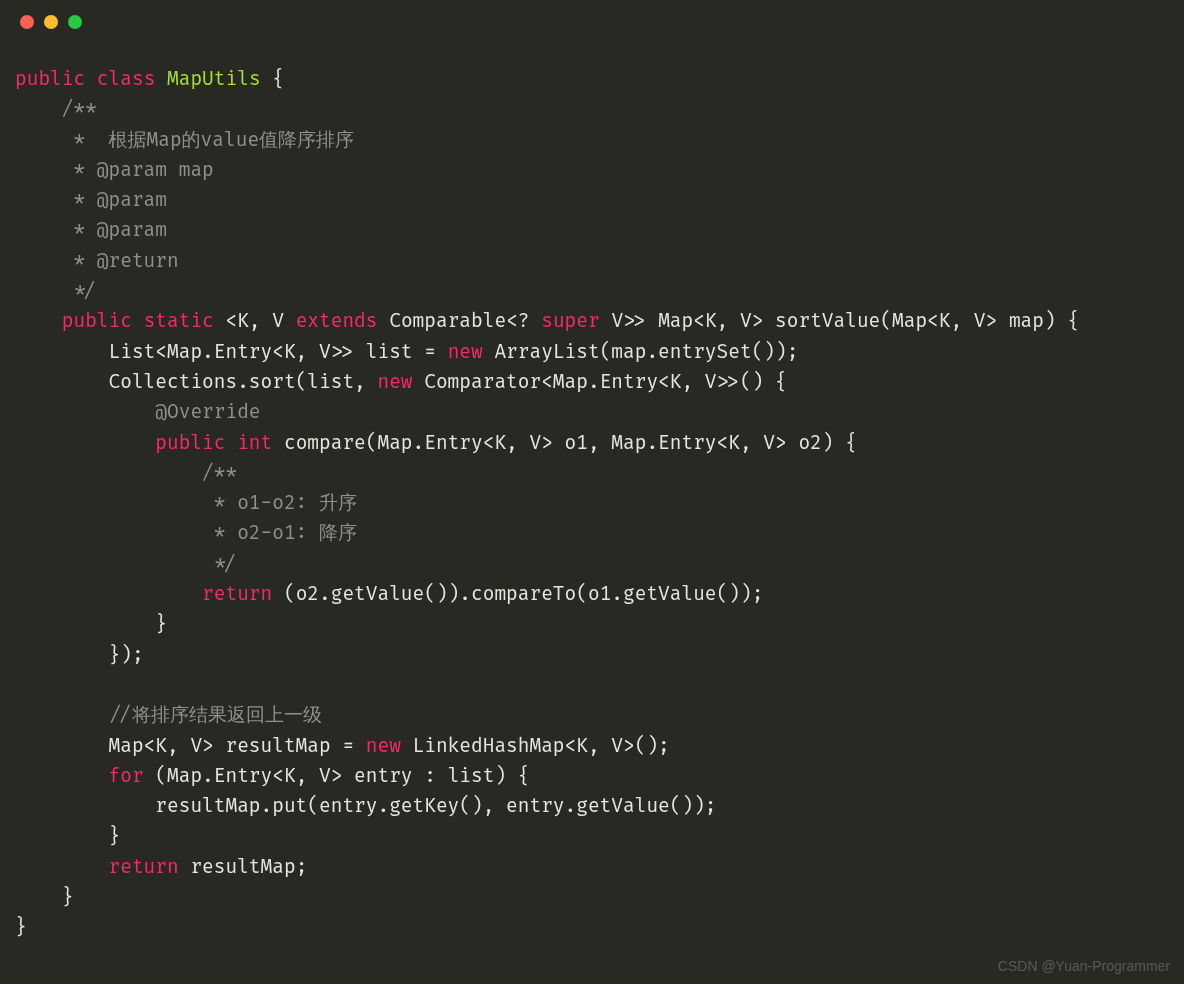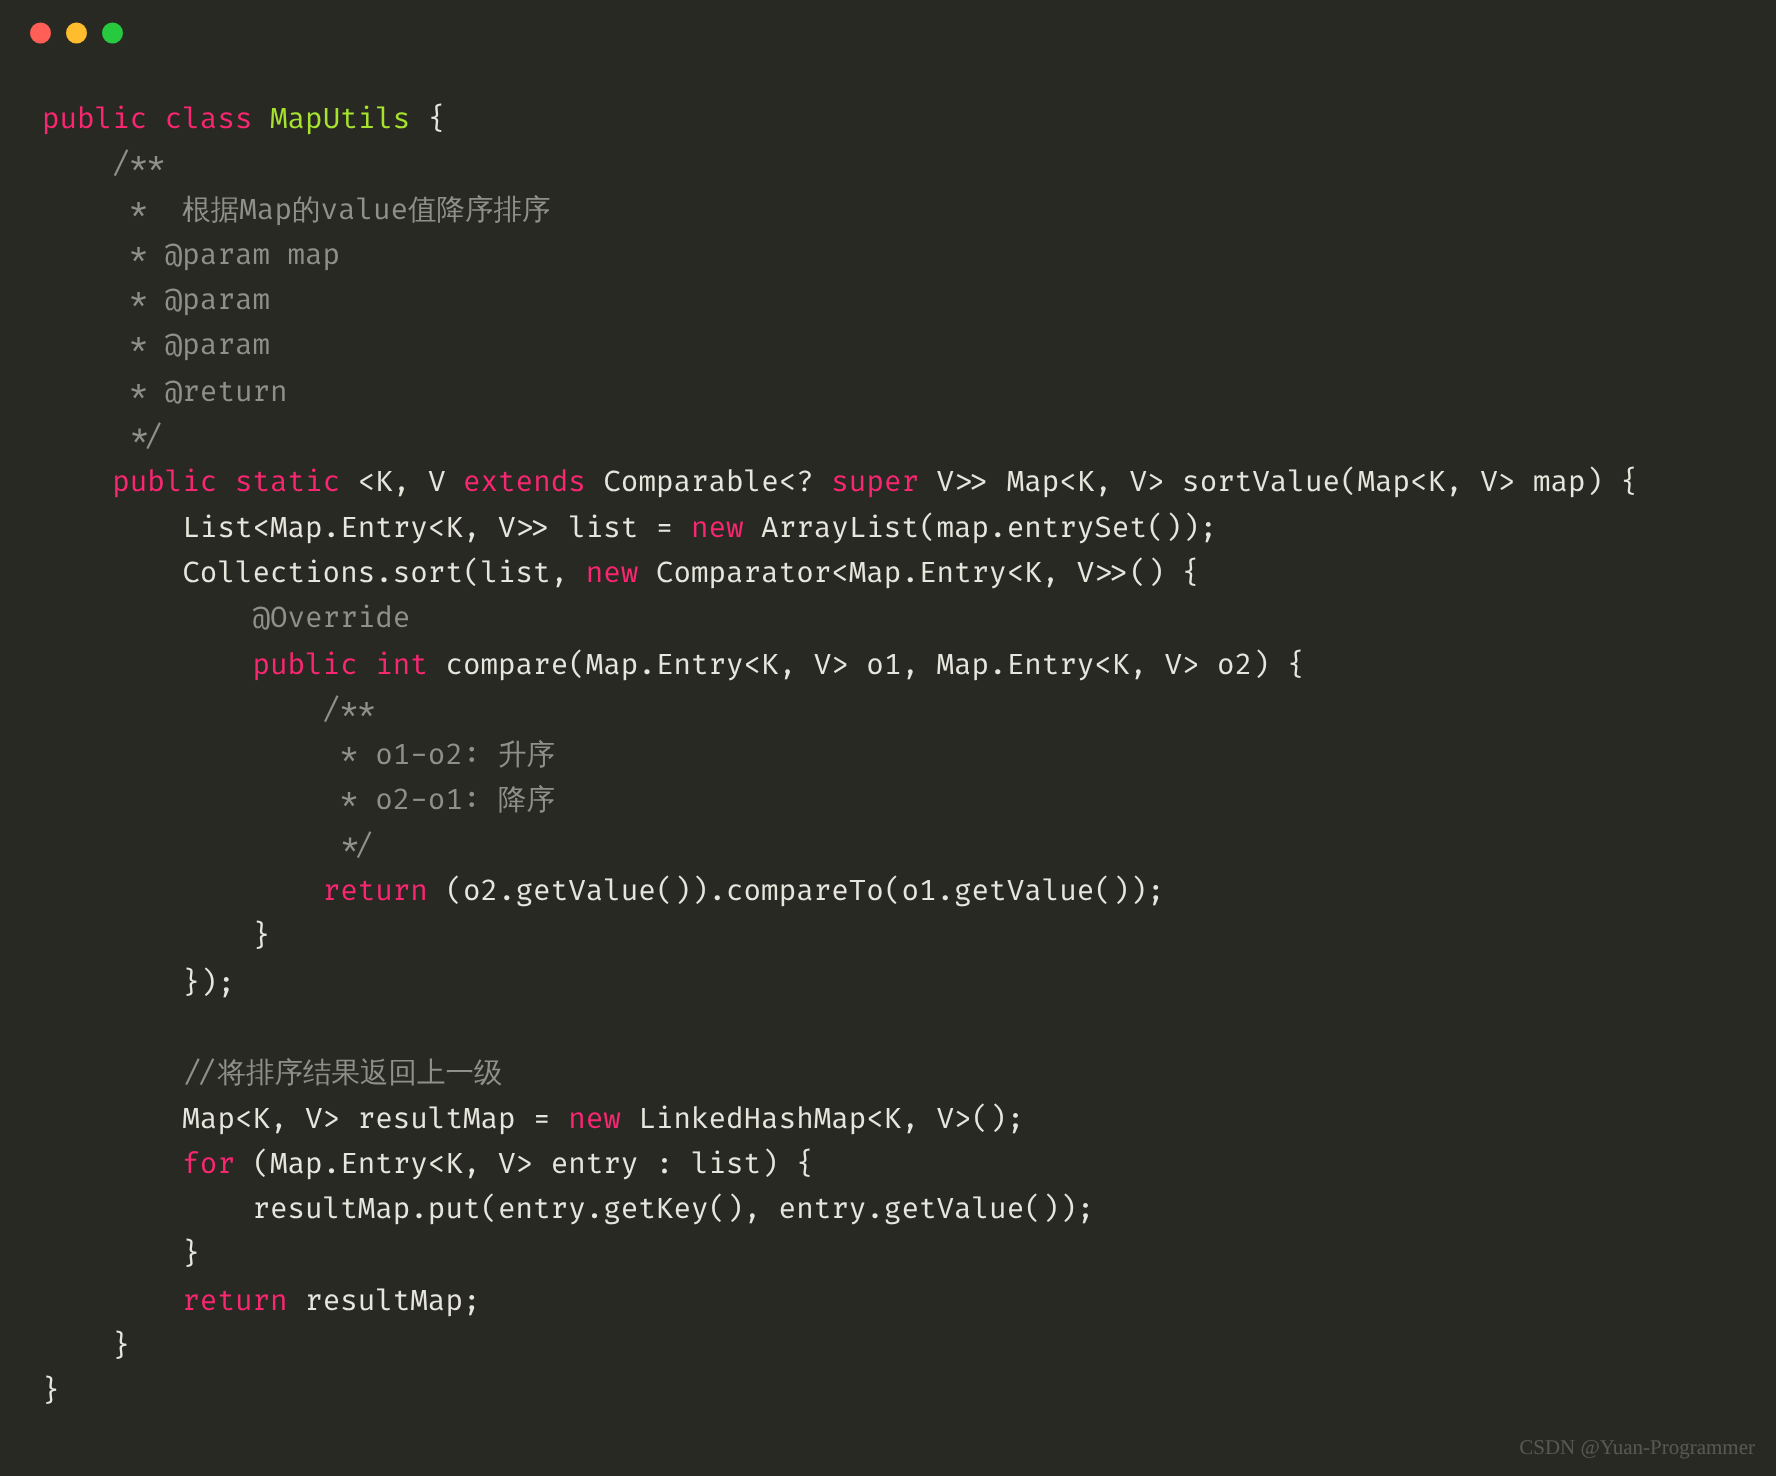--- a/index.html
+++ b/index.html
@@ -31,40 +31,40 @@
     height: 14px;
     border-radius: 50%;
     display: inline-block;
   }
   .dot.red    { background: #ff5f56; }
   .dot.yellow { background: #ffbd2e; }
   .dot.green  { background: #27c93f; }
 
   pre.code {
     margin: 0;
-    padding: 20px 24px 20px 28px;
+    padding: 20px 24px 20px 15px;
     font-size: 19px;
     line-height: 30.3px;
     white-space: pre;
     color: #e6e6dc;
     font-family: inherit;
   }
   .kw1   { color: #f92672; }            
   .name  { color: #a6e22e; }            
   .cmt   { color: #8f908a; font-style: normal; } 
   .ann   { color: #8f908a; }            
   .plain { color: #e6e6dc; }
 
   .watermark {
     position: absolute;
     right: 14px;
     bottom: 10px;
     color: rgba(230,230,220,0.25);
     font-size: 14px;
-    font-family: Liberation Serif, serif;
+    font-family: Liberation Sans, sans-serif;
     text-align: right;
   }
 </style>
 </head>
 <body>
 
 <div class="window">
 
   <div class="titlebar">
     <span class="dot red"></span>

